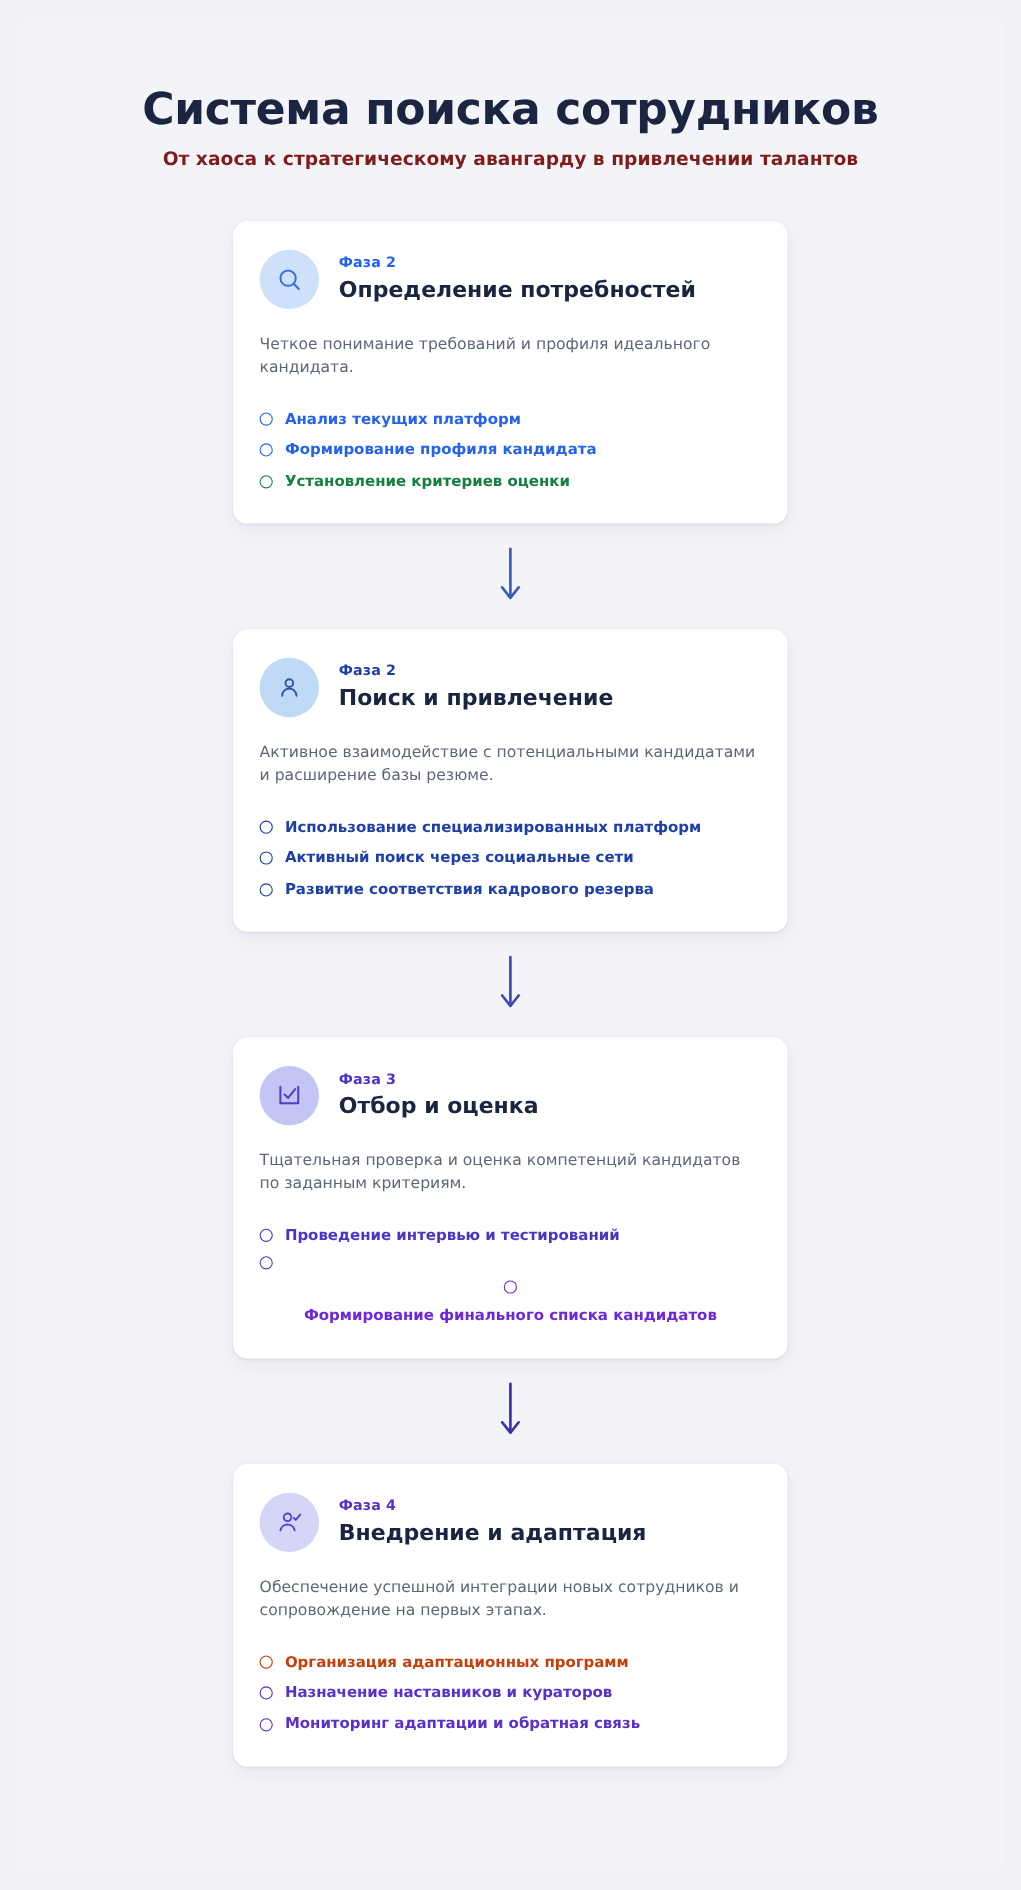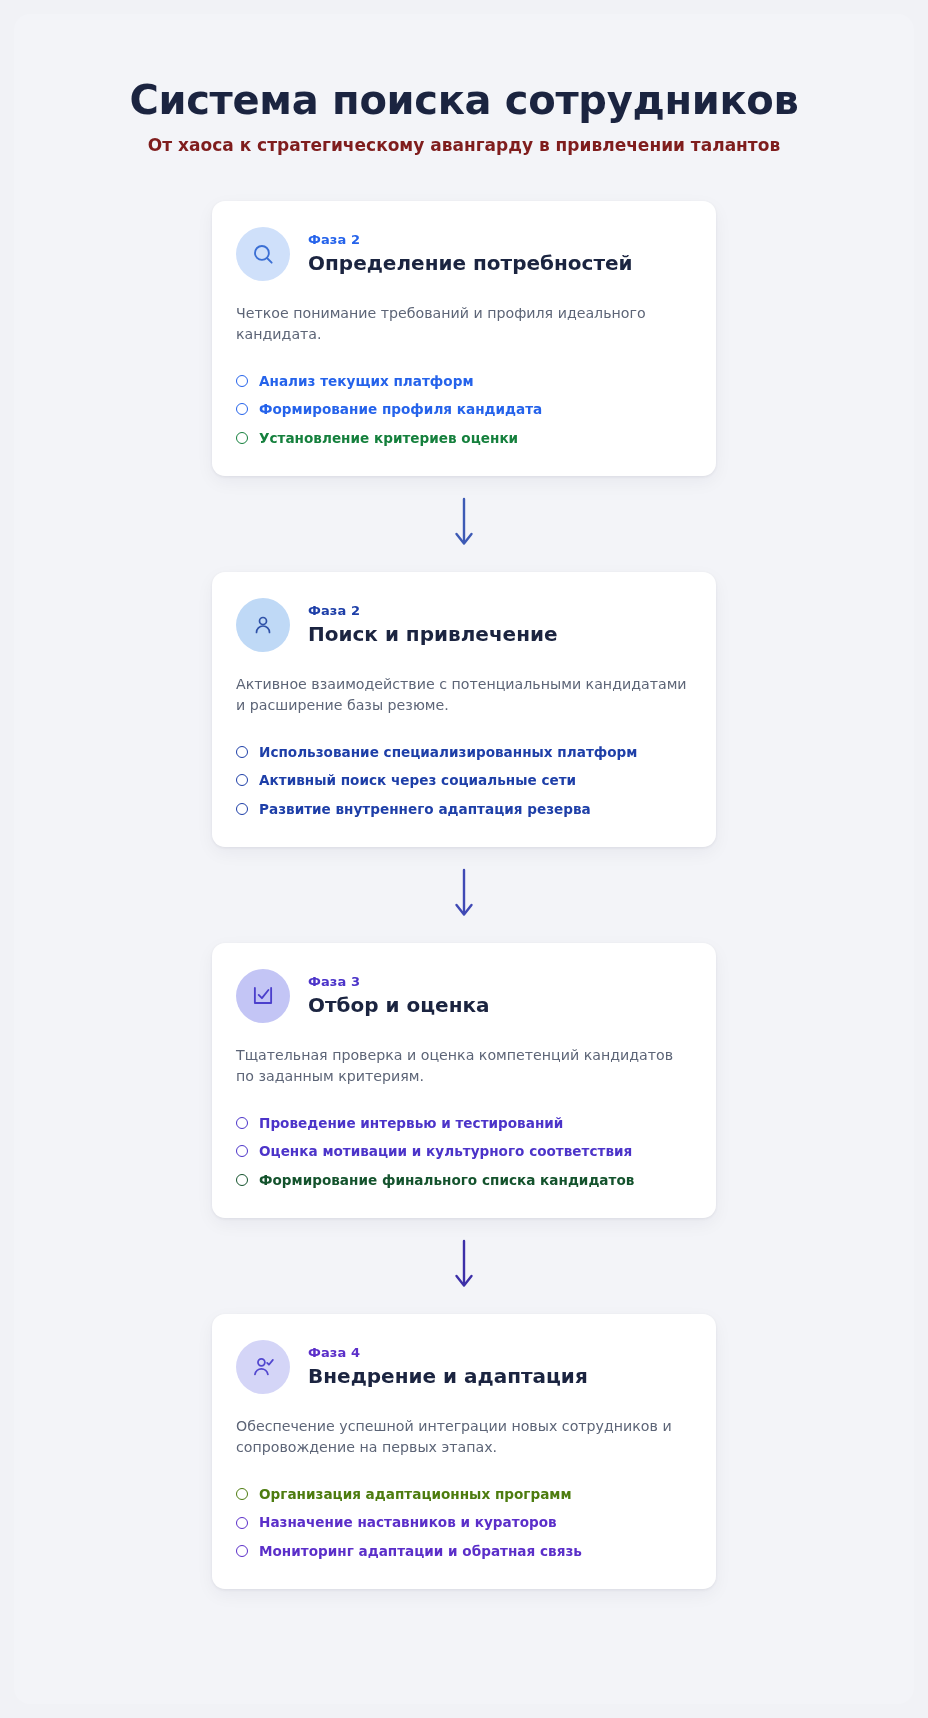--- a/index.html
+++ b/index.html
@@ -171,21 +171,21 @@
           <li style="color: rgb(30, 63, 168);">
             <span class="bullet-ring"></span>
             <span>Использование специализированных платформ</span>
           </li>
           <li style="color: rgb(30, 63, 168);">
             <span class="bullet-ring"></span>
             <span>Активный поиск через социальные сети</span>
           </li>
           <li style="color: rgb(30, 63, 168);">
             <span class="bullet-ring"></span>
-            <span>Развитие внутреннего адаптация резерва</span>
+            <span>Развитие соответствия кадрового резерва</span>
           </li>
         </ul>
       </div>
       <div class="arrow-wrap">
         <svg width="30" height="56" viewBox="0 0 30 56">
           <line x1="15" y1="3" x2="15" y2="46" stroke="#3f49b5" stroke-width="2.4" stroke-linecap="round"></line>
           <polyline points="7.5,38 15,47.5 22.5,38" fill="none" stroke="#3f49b5" stroke-width="2.4" stroke-linecap="round" stroke-linejoin="round"></polyline>
         </svg>
       </div>
       <div class="card">
@@ -202,23 +202,22 @@
           </div>
         </div>
         <p class="card-desc">Тщательная проверка и оценка компетенций кандидатов по заданным критериям.</p>
         <ul class="card-list">
           <li style="color: rgb(76, 52, 201);">
             <span class="bullet-ring"></span>
             <span>Проведение интервью и тестирований</span>
           </li>
           <li style="color: rgb(76, 52, 201);">
             <span class="bullet-ring"></span>
-            <span>Оценка мотивации и культурного соответствия</span>
-          </li>
-          <li style="color: #14532d;">
+          </li>
+          <li style="color: #6d28d9; flex-direction: column;">
             <span class="bullet-ring"></span>
             <span>Формирование финального списка кандидатов</span>
           </li>
         </ul>
       </div>
       <div class="arrow-wrap">
         <svg width="30" height="56" viewBox="0 0 30 56">
           <line x1="15" y1="3" x2="15" y2="46" stroke="#3c2fa8" stroke-width="2.4" stroke-linecap="round"></line>
           <polyline points="7.5,38 15,47.5 22.5,38" fill="none" stroke="#3c2fa8" stroke-width="2.4" stroke-linecap="round" stroke-linejoin="round"></polyline>
         </svg>
@@ -232,21 +231,21 @@
               <polyline points="15.5,8.6 17.2,10.3 21,5.6" fill="none" stroke="#5247cf" stroke-width="1.7" stroke-linecap="round" stroke-linejoin="round"></polyline>
             </svg>
           </div>
           <div class="head-text">
             <div class="phase-label" style="color: rgb(91, 47, 201);">Фаза 4</div>
             <div class="phase-title">Внедрение и адаптация</div>
           </div>
         </div>
         <p class="card-desc">Обеспечение успешной интеграции новых сотрудников и сопровождение на первых этапах.</p>
         <ul class="card-list">
-          <li style="color: #4d7c0f; align-items: center;">
+          <li style="color: #c2410c; align-items: center;">
             <span class="bullet-ring"></span>
             <span>Организация адаптационных программ</span>
           </li>
           <li style="color: rgb(91, 47, 201);">
             <span class="bullet-ring"></span>
             <span>Назначение наставников и кураторов</span>
           </li>
           <li style="color: rgb(91, 47, 201);">
             <span class="bullet-ring"></span>
             <span>Мониторинг адаптации и обратная связь</span>

